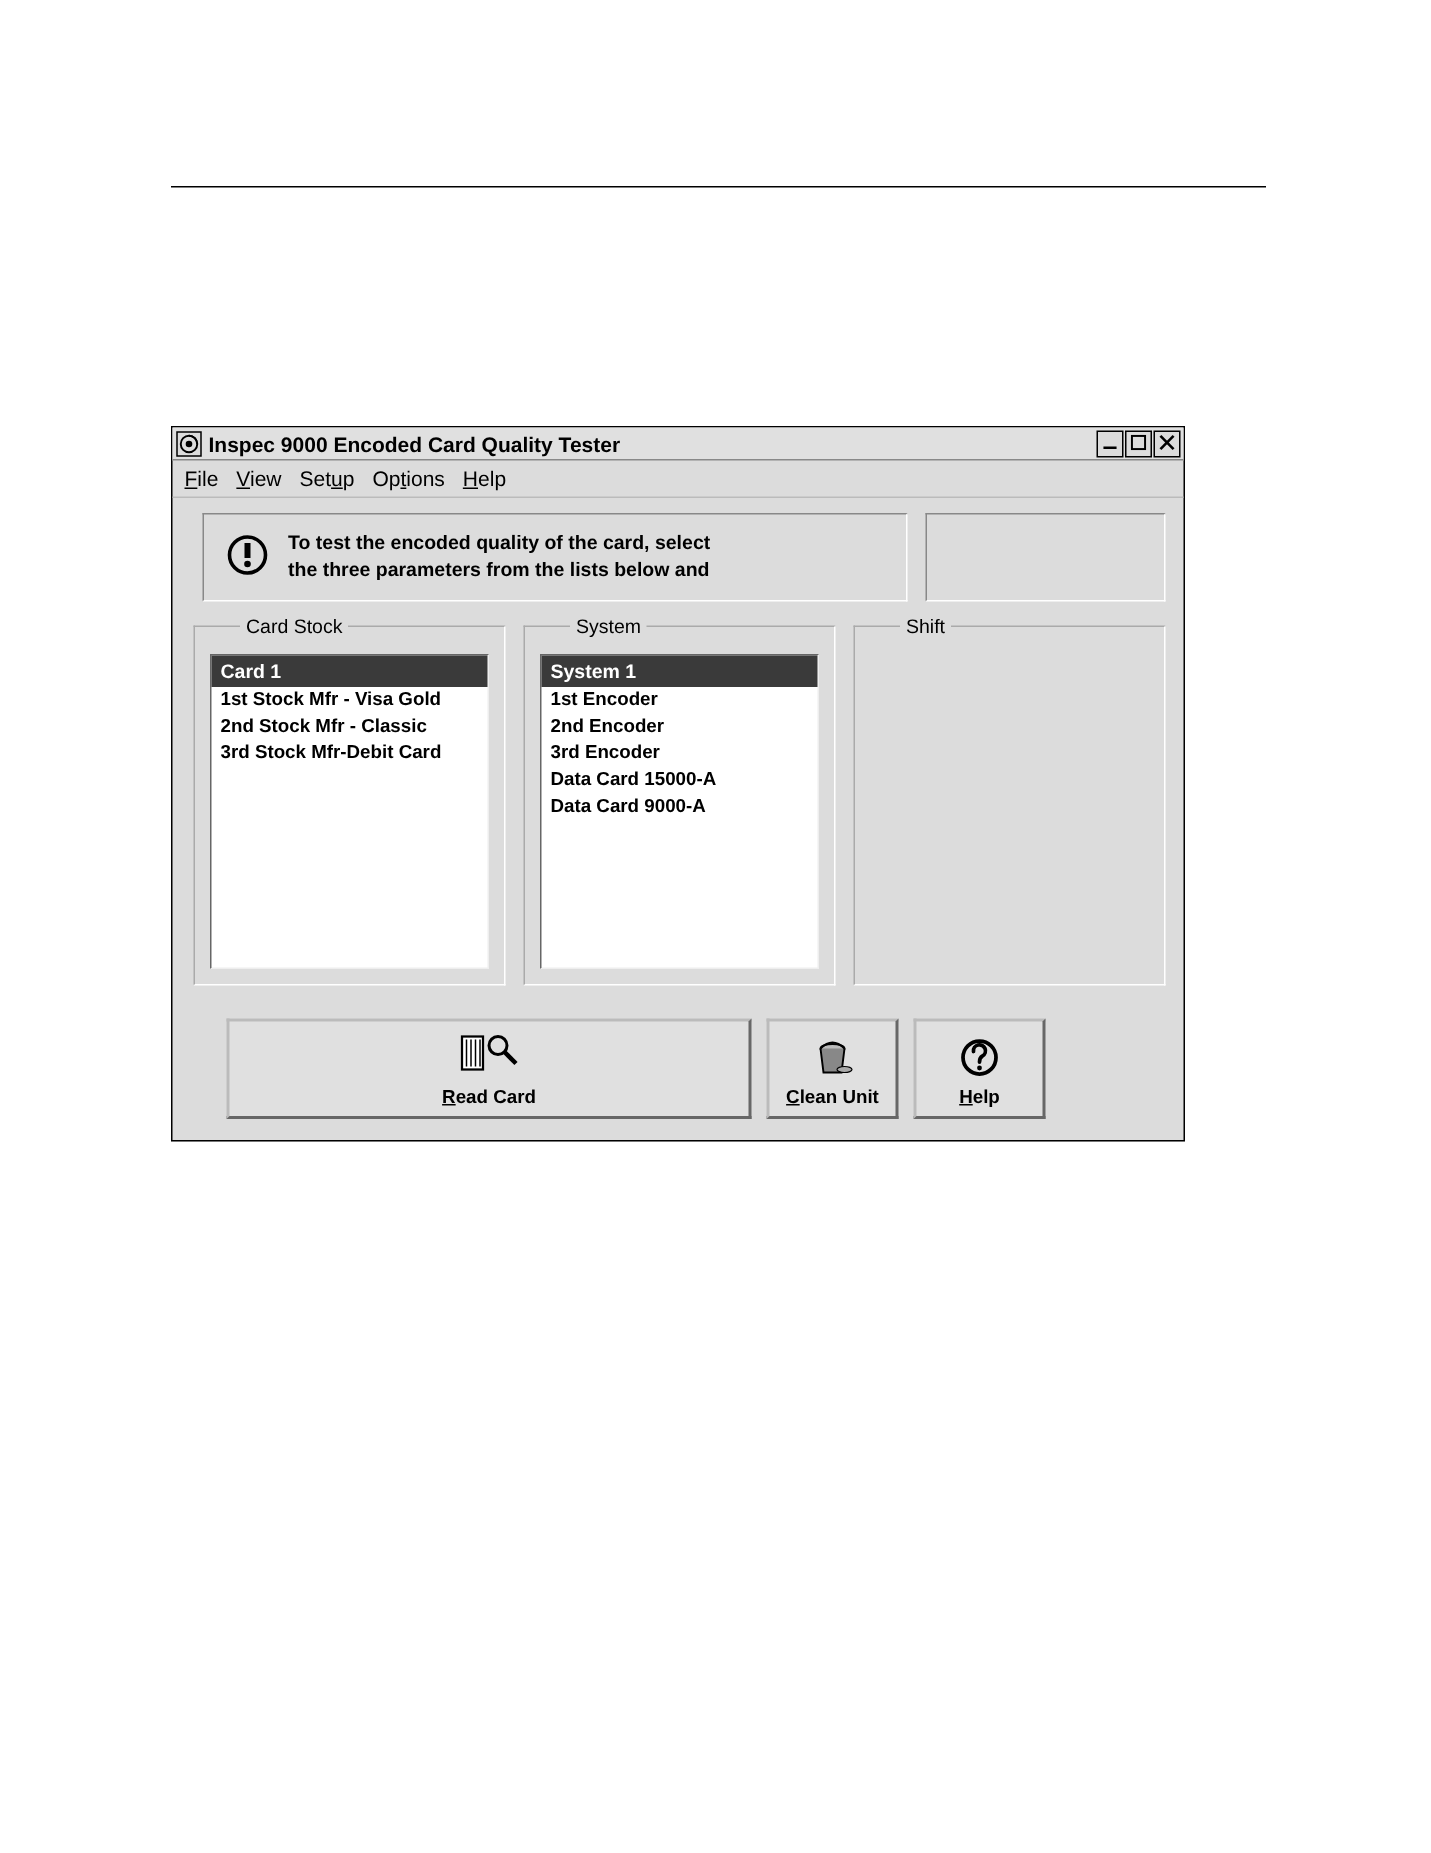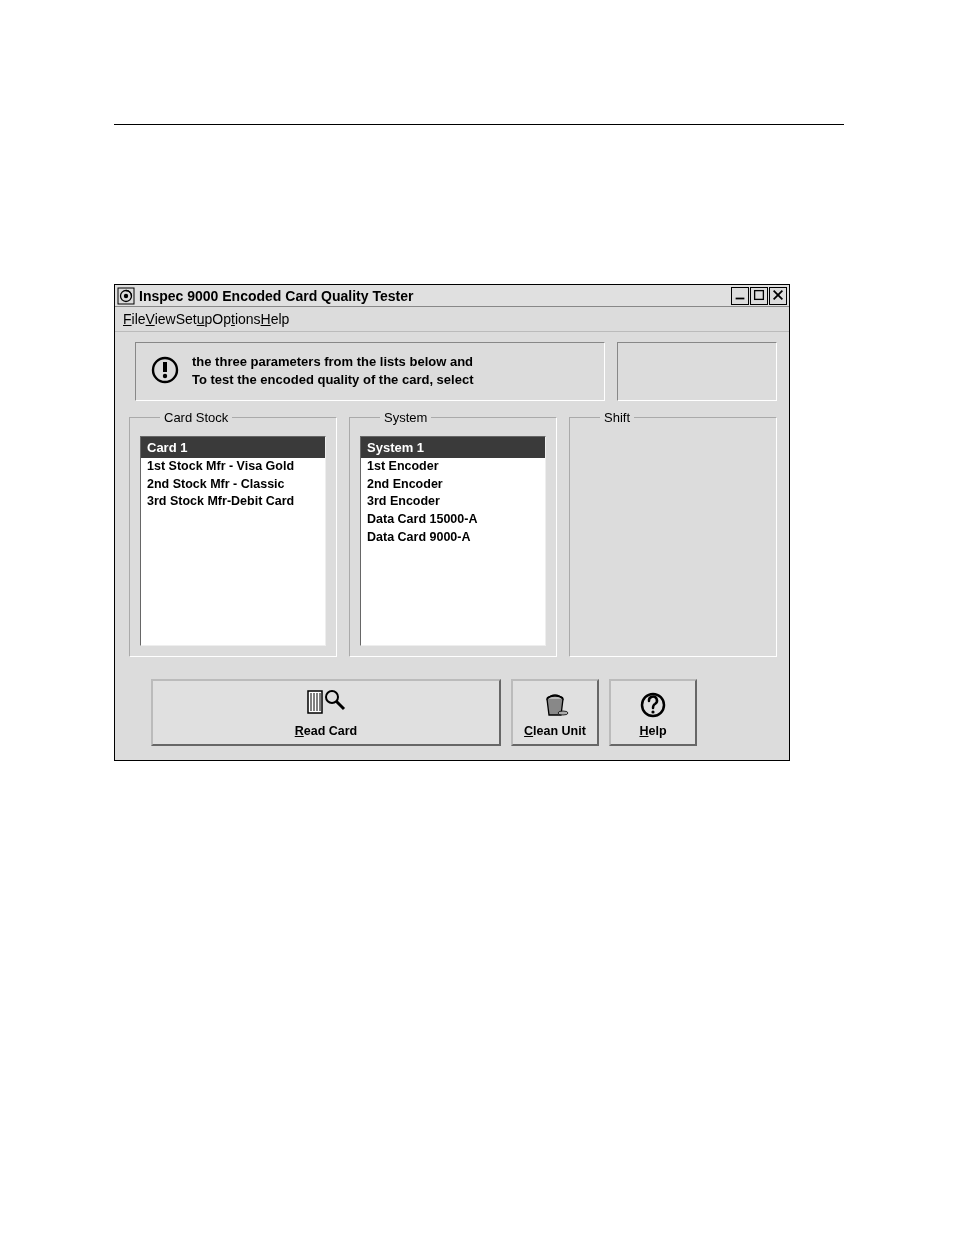--- a/index.html
+++ b/index.html
@@ -58,21 +58,21 @@
     background: #dcdcdc;
     text-align: center;
     line-height: 15px;
     font-size: 12px;
     font-weight: bold;
     cursor: pointer;
     margin-left: 1px;
   }
   .menubar {
     display: flex;
-    gap: 0;
+    gap: 12px;
     padding: 4px 8px 4px 8px;
     font-size: 14px;
     border-bottom: 1px solid #bbb;
   }
   .menubar span { cursor: pointer; }
   .underline-letter { text-decoration: underline; }
 
   .info-row {
     display: flex;
     gap: 12px;
@@ -235,22 +235,22 @@
   <div class="info-row">
     <div class="info-box">
       <span class="info-icon">
         <svg viewBox="0 0 30 30" width="30" height="30">
           <circle cx="15" cy="15" r="12" fill="none" stroke="#000" stroke-width="2.4"></circle>
           <rect x="13" y="7" width="4" height="10" fill="#000"></rect>
           <circle cx="15" cy="21" r="2.2" fill="#000"></circle>
         </svg>
       </span>
       <div class="info-text">
+        <div>To test the encoded quality of the card, select</div>
         <div>the three parameters from the lists below and</div>
-        <div>To test the encoded quality of the card, select</div>
       </div>
     </div>
     <div class="info-box-right"></div>
   </div>
 
   <div class="lists-row">
 
     <div class="group">
       <div class="group-label">Card Stock</div>
       <div class="listbox">

